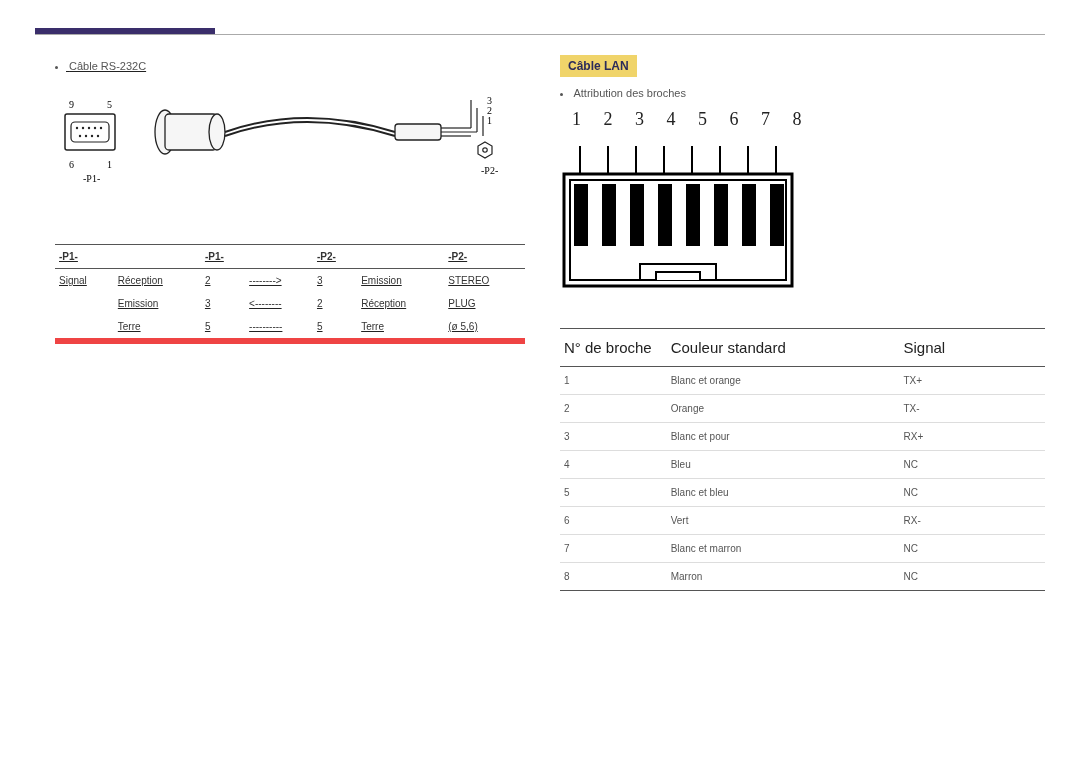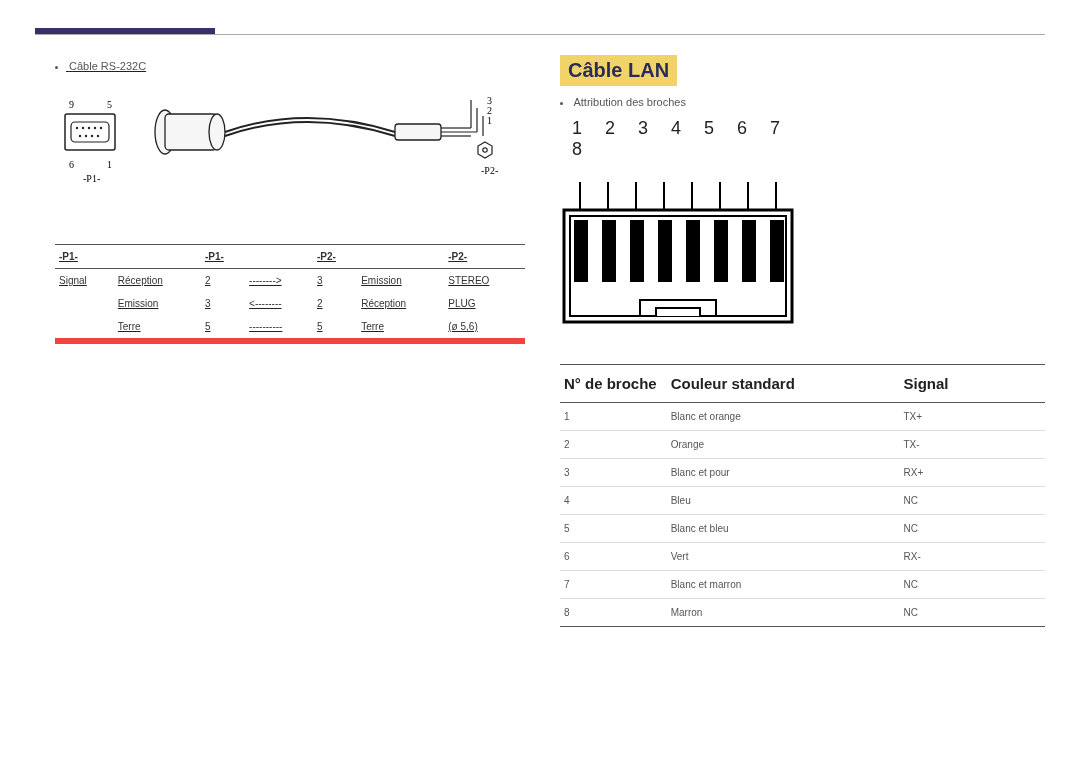--- a/index.html
+++ b/index.html
@@ -87,52 +87,52 @@
     border-bottom: 6px solid #ef4444;
   }
   table.rs232 td, table.rs232 th { color: #333; }
 
   
   .lan-heading {
     display: inline-block;
     background: #f0d46a;
     color: #2b2b5a;
     font-weight: bold;
-    font-size: 20px;
+    font-size: 12px;
     padding: 4px 8px;
     margin-bottom: 10px;
   }
 
   
   .rj45-wrap {
     margin-top: 10px;
     width: 260px;
     position: relative;
   }
   .pin-numbers {
     font-size: 18px;
     letter-spacing: 9px;
     font-weight: normal;
     color: #222;
-    margin-bottom: 22px;
+    margin-bottom: 16px;
     margin-left: 12px;
-    font-family: Liberation Sans, sans-serif;
+    font-family: Liberation Serif, serif;
   }
 
   
   table.lan {
     width: 100%;
     border-collapse: collapse;
     font-size: 11px;
     margin-top: 28px;
   }
   table.lan thead th {
     text-align: left;
     font-size: 15px;
-    font-weight: bold;
+    font-weight: normal;
     color: #222;
     border-top: 1px solid #555;
     border-bottom: 1px solid #555;
     padding: 10px 4px;
   }
   table.lan tbody td {
     padding: 8px 4px;
     border-bottom: 1px solid #ddd;
     color: #555;
     font-size: 10px;

